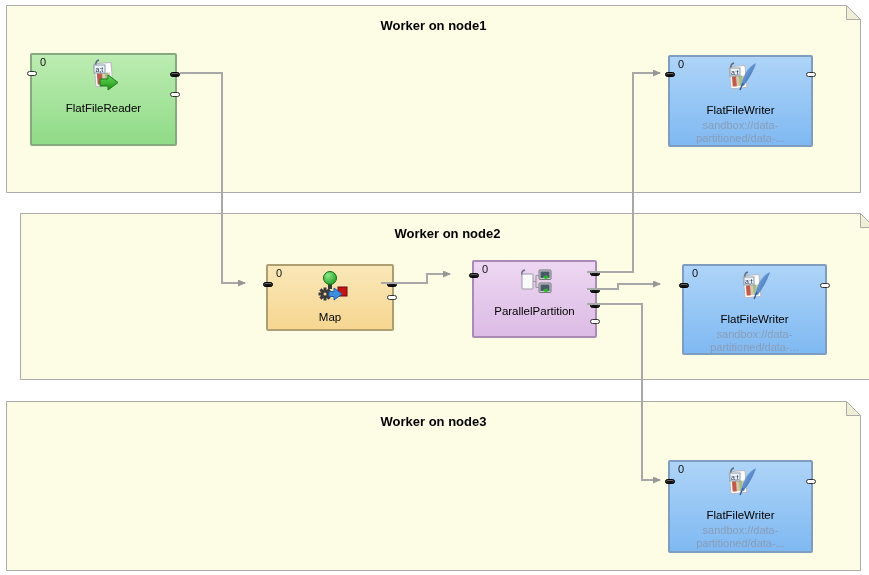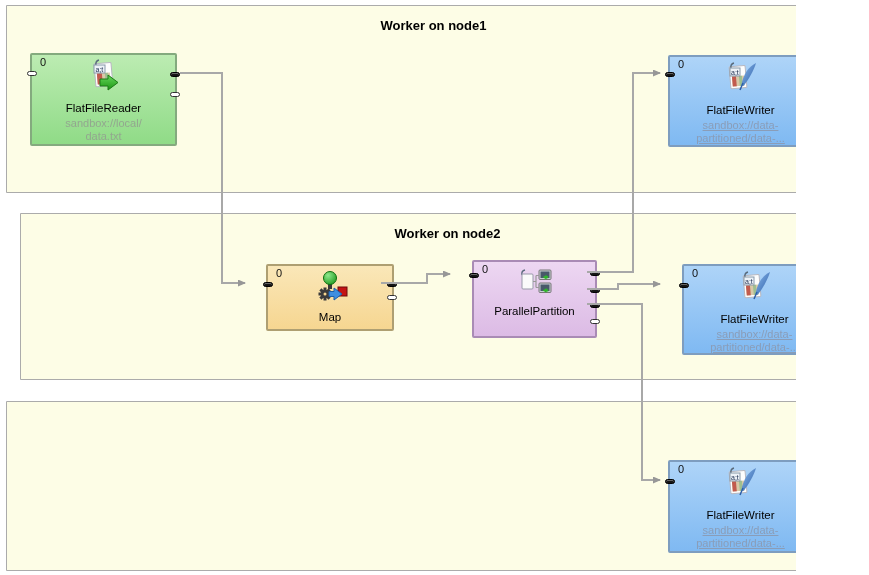--- a/index.html
+++ b/index.html
@@ -1,17 +1,17 @@
 <!DOCTYPE html>
 <html><head>
 <meta charset="utf-8">
 <style>
   html,body { margin:0; padding:0; background:#ffffff; }
   #canvas {
-    position:relative; width:796px; height:575px;
+    position:relative; width:869px; height:575px;
     font-family:"Liberation Sans", sans-serif;
     background:#ffffff; overflow:hidden;
   }
   .group { position:absolute; z-index:1; }
   .group-bg { position:absolute; left:0; top:0; }
   .group-title {
     position:absolute; top:13px; left:0; right:0;
     text-align:center; font-weight:bold; font-size:13px; color:#000;
     z-index:2;
   }
@@ -26,21 +26,21 @@
   }
   .comp .icon { margin-top:4px; line-height:0; }
   .comp .label { font-size:11.5px; color:#000; margin-top:7px; white-space:nowrap; }
   .comp .path {
     font-size:11px; line-height:1.22; text-align:center;
     white-space:pre-line; margin-top:3px;
   }
   .reader { background:linear-gradient(#bcecb2,#90db87); border:2px solid #84aa7e; }
   .reader .path { color:#93a78f; }
   .writer { background:linear-gradient(#aed4f8,#7fb9f2); border:2px solid #7e9dbf; }
-  .writer .path { color:#8a9db8;text-decoration:underline; }
+  .writer .path { color:#8a9db8; }
   .mapper { background:linear-gradient(#fae7b8,#f6d691); border:2px solid #ae9f72; }
   .partition { background:linear-gradient(#edd7f2,#dcbbe5); border:2px solid #a98bb5; }
   .port {
     position:absolute; width:10px; height:5px; border-radius:2.5px;
     box-sizing:border-box; z-index:4;
   }
   .port.dark { background:#141414; border:1px solid #000; box-shadow:inset 0 1px 0 rgba(255,255,255,.35); }
   .port.white { background:#ffffff; border:1px solid #333; }
   #edges { position:absolute; left:0; top:0; z-index:5; pointer-events:none; }
 </style>
@@ -72,22 +72,20 @@
             <rect x="11" y="14" width="5" height="11" fill="#c25b4e"></rect>
             <rect x="19" y="14" width="3" height="11" fill="#9fbf8f"></rect>
           </g>
           <path d="M13 1 q-4 1 -3 6" fill="none" stroke="#5a6b7c" stroke-width="1.4"></path>
           <rect x="8" y="6" width="11" height="8" fill="#edf2f7" stroke="#8899aa"></rect>
           <text x="9.5" y="12.5" font-size="7" fill="#223355" font-family="Liberation Sans, sans-serif">a;t</text>
           <path d="M14 20 h8 v-4 l10 7.5 -10 7.5 v-4 h-8 z" fill="url(#grnArr)" stroke="#1b7a15"></path>
         </svg>
       </span>
       <span class="label">FlatFileReader</span>
-      <span class="path">sandbox://local/
-data.txt</span>
       <span class="port white" style="left:-5px; top:16px;"></span>
       <span class="port dark" style="right:-5px; top:17px;"></span>
       <span class="port white" style="right:-5px; top:37px;"></span>
     </div>
 
     <div class="comp writer" style="left:662px; top:50px; width:145px; height:92px;">
       <span class="badge">0</span>
       <span class="icon">
         <svg width="36" height="36" viewBox="0 0 36 36">
           <defs>
@@ -210,20 +208,21 @@
       <span class="port dark" style="left:-5px; top:17px;"></span>
       <span class="port white" style="right:-5px; top:17px;"></span>
     </div>
   </div>
 
   <div class="group" style="left:6px; top:401px; width:855px; height:170px;">
     <svg class="group-bg" width="855" height="170">
       <polygon points="0.5,0.5 840.5,0.5 854.5,14.5 854.5,169.5 0.5,169.5" fill="#fdfde6" stroke="#ababab"></polygon>
       <polygon points="840.5,0.5 840.5,14.5 854.5,14.5" fill="#efefd6" stroke="#ababab"></polygon>
     </svg>
+    <div class="group-title">Worker on node3</div>
 
     <div class="comp writer" style="left:662px; top:59px; width:145px; height:93px;">
       <span class="badge">0</span>
       <span class="icon">
         <svg width="36" height="36" viewBox="0 0 36 36">
           <defs>
             <linearGradient id="quill3" x1="0" y1="0" x2="1" y2="1">
               <stop offset="0" stop-color="#8cb8ec"></stop>
                 <stop offset="1" stop-color="#2b5fa8"></stop>
             </linearGradient>

